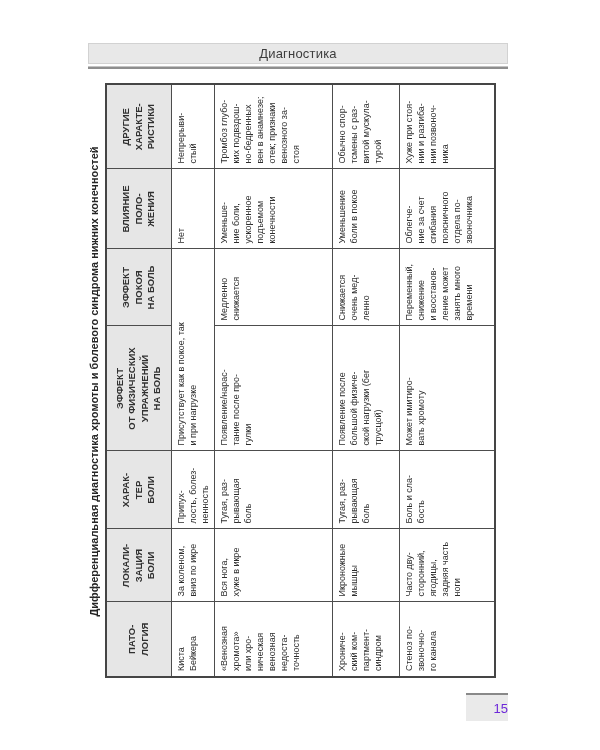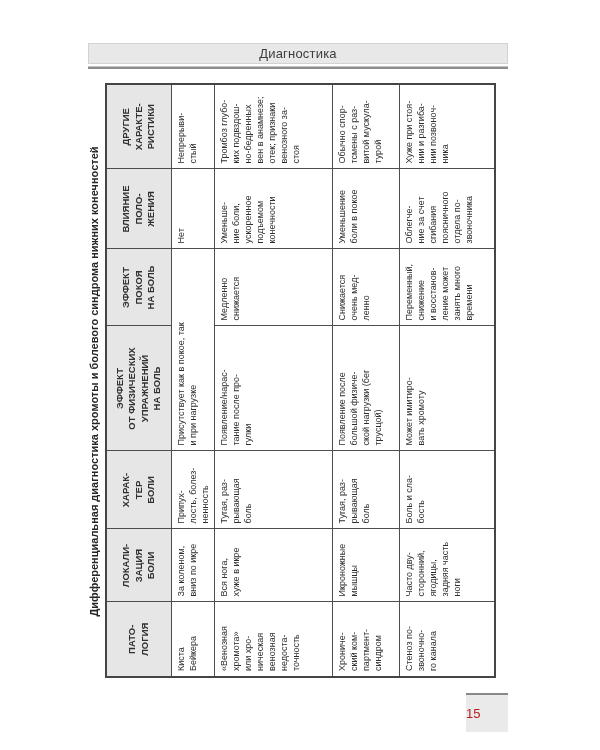--- a/index.html
+++ b/index.html
@@ -67,24 +67,24 @@
   tr.row-1  { height: 42px; }
   tr.row-2  { height: 118px; }
   tr.row-3  { height: 67px; }
   tr.row-4  { height: 96px; }
   col.c1 { width: 75px; }  col.c2 { width: 73px; }
   col.c3 { width: 78px; }  col.c4 { width: 125px; }
   col.c5 { width: 77px; }  col.c6 { width: 80px; }
   col.c7 { width: 85px; }
 
   .pagenum-box {
-    position: absolute; left: 466px; top: 693px; width: 42px; height: 39px;
+    position: absolute; left: 466px; top: 693px; width: 42px; height: 28px;
     background: #eaeaea; border-top: 2.5px solid #898989;
-    display: flex; align-items: center; justify-content: flex-start;
-    font-size: 13px; color: #b91c1c; box-sizing: border-box;
+    display: flex; align-items: center; justify-content: flex-end;
+    font-size: 13px; color: #6d28d9; box-sizing: border-box;
   }
 </style>
 </head>
 <body>
 
 <div class="page">
 
   <div class="banner">
     <span>Диагностика</span>
   </div>

